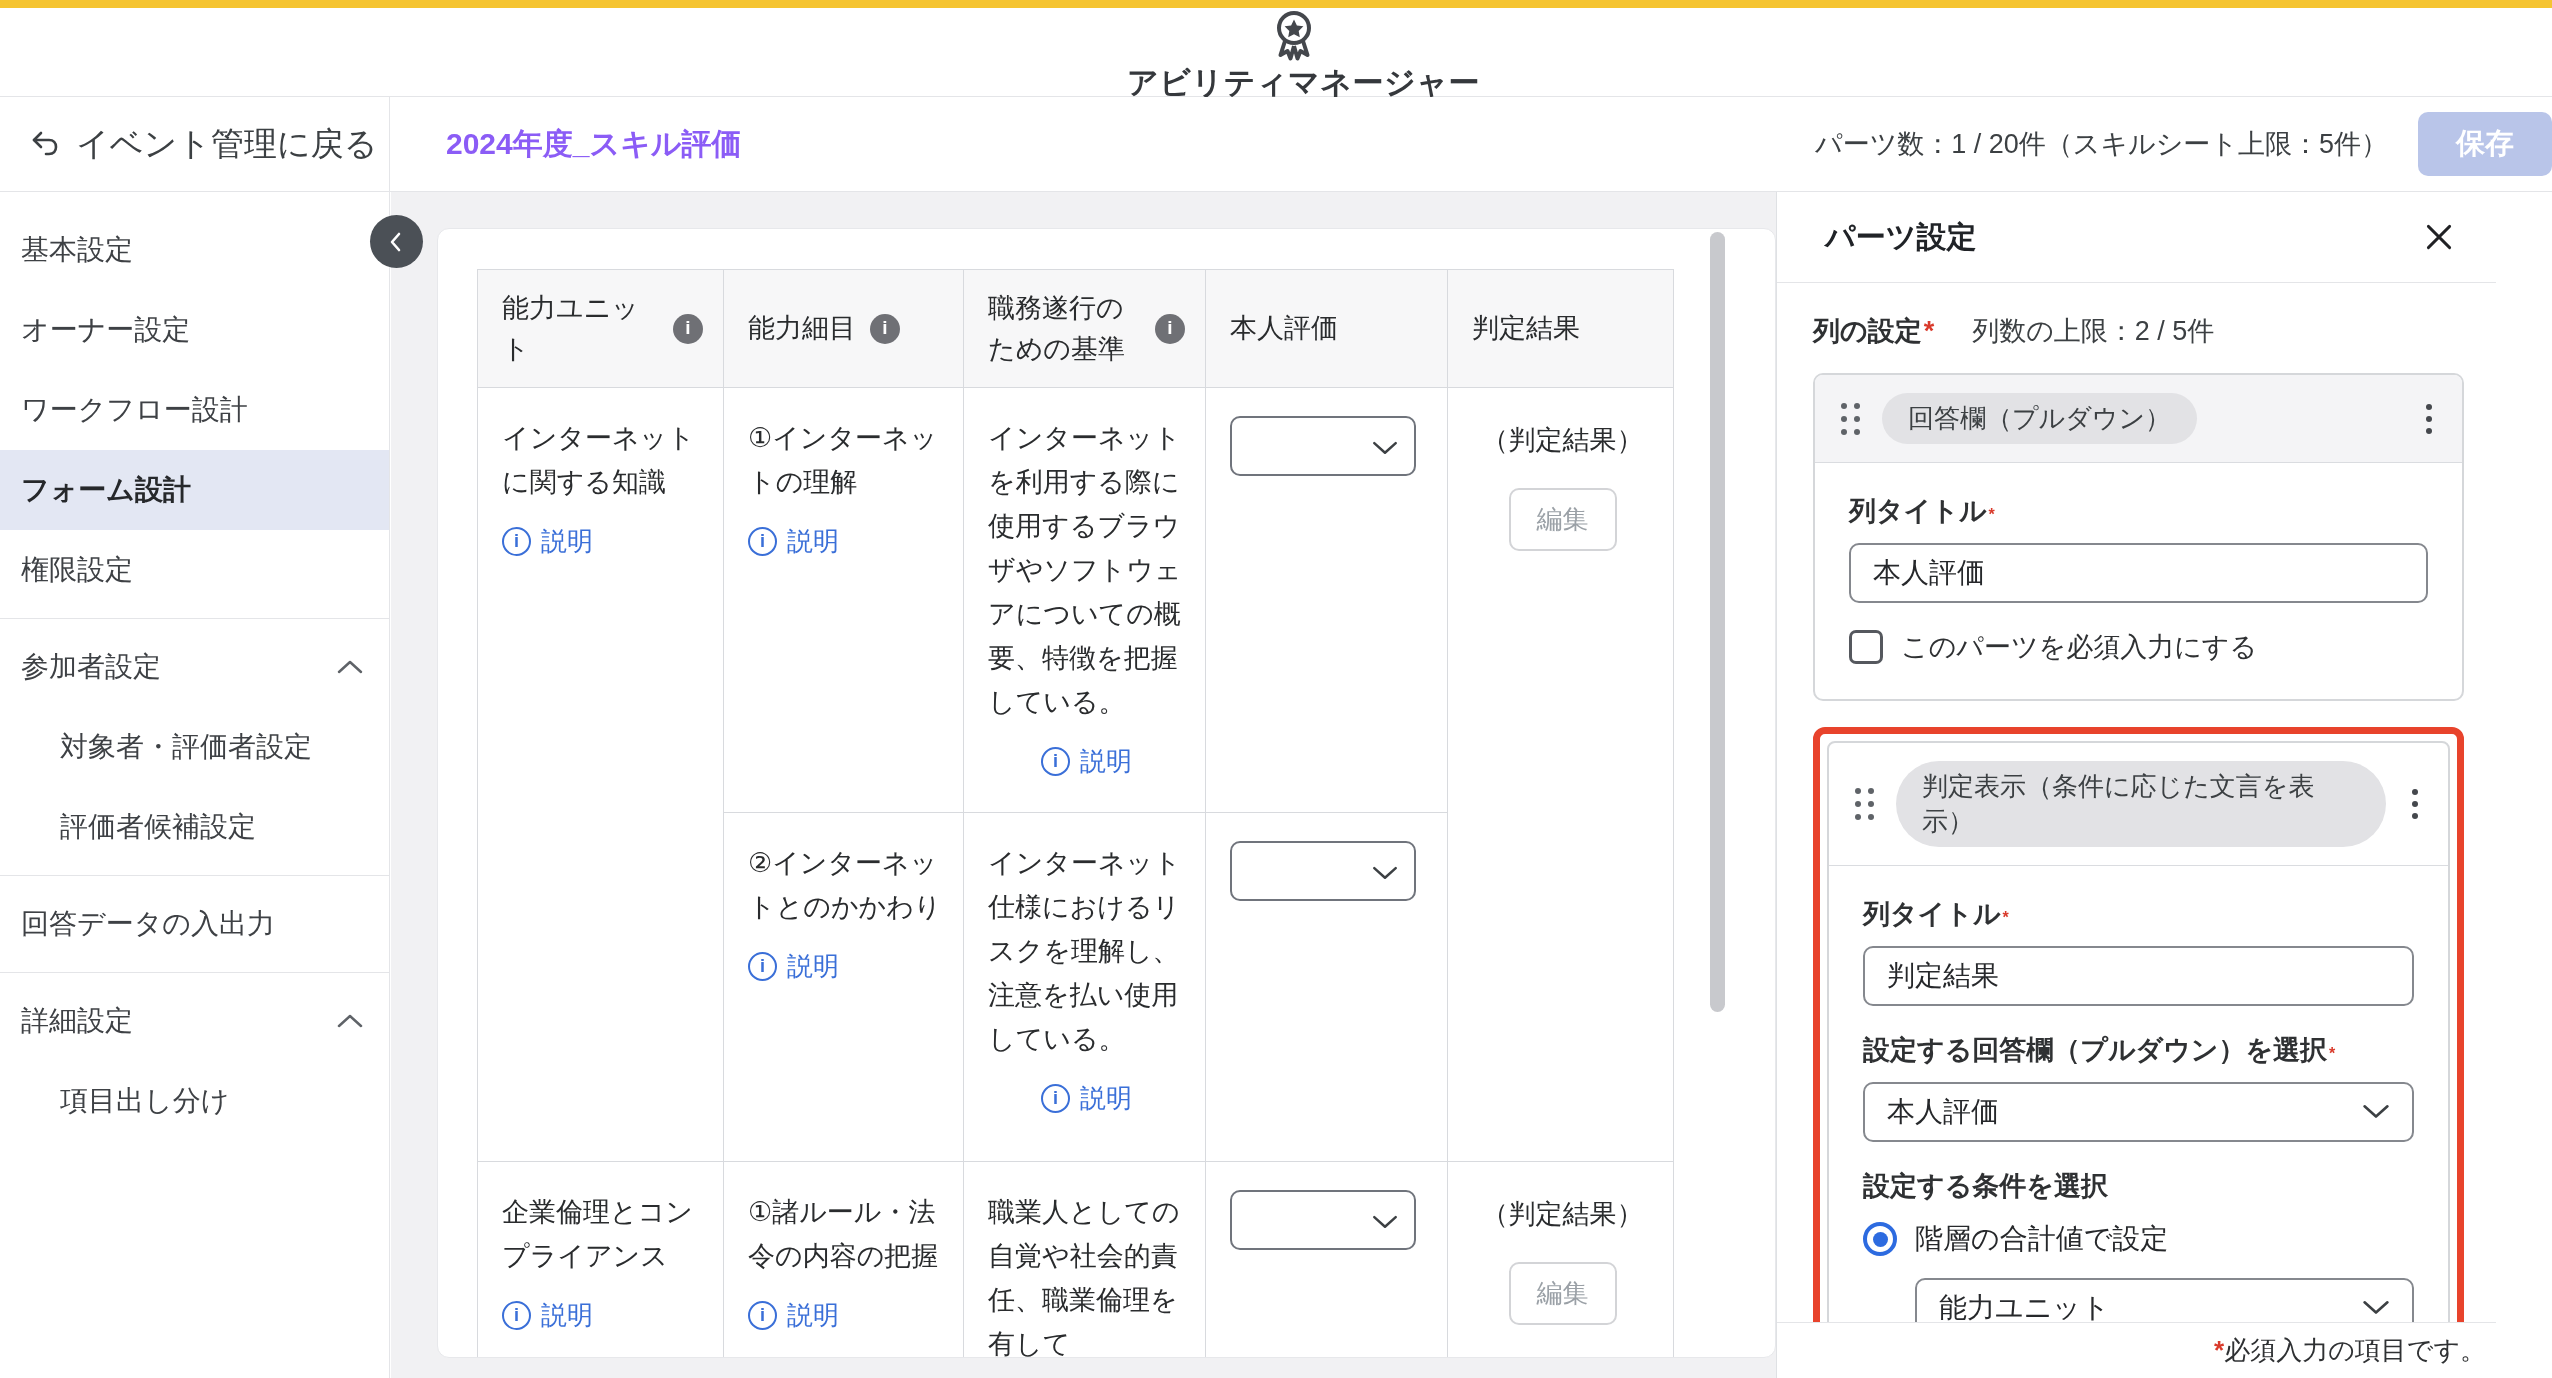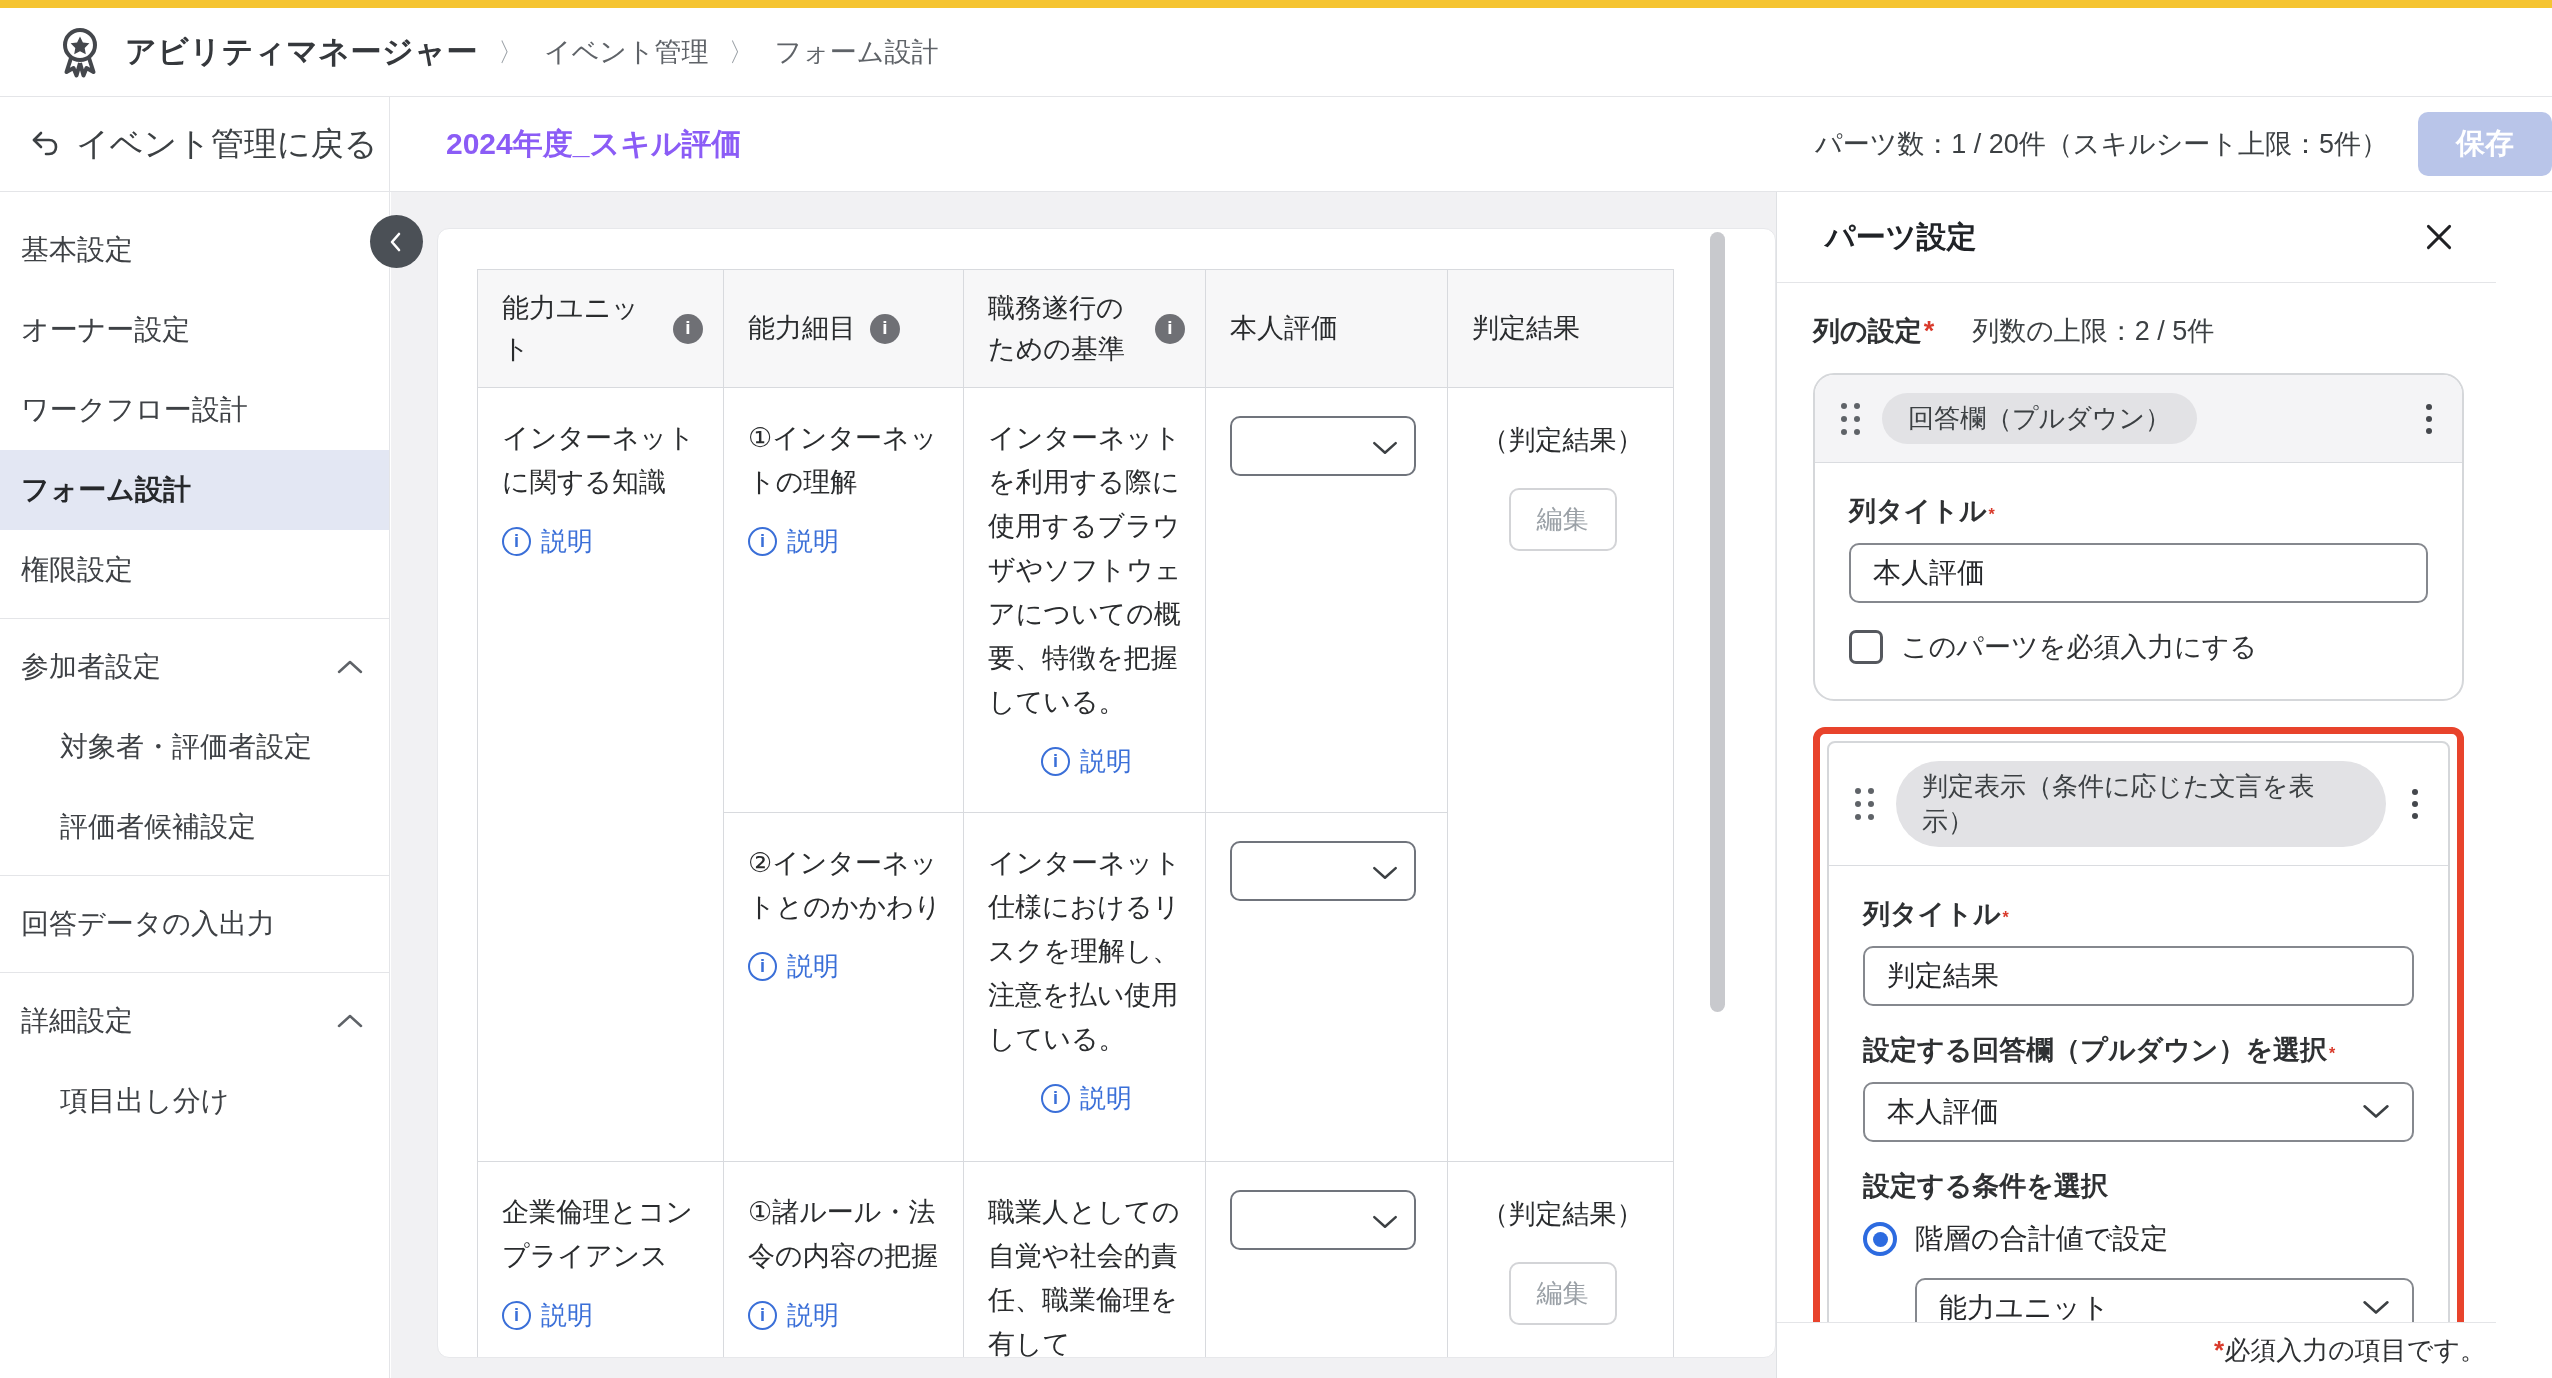--- a/index.html
+++ b/index.html
@@ -8,21 +8,21 @@
     font-family: "Liberation Sans", "DejaVu Sans", sans-serif;
     background:#fff; color:#2f3237; overflow:hidden; position:relative;
   }
   .stage { position:absolute; inset:0; width:2552px; height:1378px; overflow:hidden; background:#fff; }
 
   
   .top-stripe { position:absolute; left:0; top:0; width:2552px; height:8px; background:#F5C431; }
 
   
   .app-header { position:absolute; left:0; top:8px; width:2552px; height:89px; background:#fff;
-    border-bottom:1px solid #E4E5E8; display:flex; align-items:center; padding-left:55px; }
+    border-bottom:1px solid #E4E5E8; display:flex; align-items:center; padding-left:55px;flex-direction:column; }
   .logo { width:50px; height:54px; margin-right:20px; flex:none; }
   .app-name { font-size:31px; font-weight:700; color:#35383c; letter-spacing:.5px; }
   .crumb-sep { font-size:26px; color:#9aa0a6; margin:0 20px; }
   .crumb { font-size:27px; color:#5f6368; cursor:pointer; }
 
   
   .toolbar { position:absolute; left:0; top:97px; width:2552px; height:95px; background:#fff;
     border-bottom:1px solid #E4E5E8; }
   .toolbar-left { position:absolute; left:0; top:0; bottom:0; width:390px; border-right:1px solid #E4E5E8;
     display:flex; align-items:center; gap:16px; padding-left:30px; font-size:33px; color:#3c4043; cursor:pointer; }
@@ -84,21 +84,21 @@
   .panel-header { height:91px; display:flex; align-items:center; padding:0 40px 0 48px;
     border-bottom:1px solid #E4E5E8; }
   .panel-title { font-size:30px; font-weight:700; color:#202327; }
   .panel-close { margin-left:auto; cursor:pointer; display:flex; }
   .panel-body { padding:30px 32px 0 36px; }
   .config-row { display:flex; align-items:center; gap:38px; font-size:27px; }
   .config-label { font-weight:700; color:#2f3133; }
   .req { color:#D93A2B; font-weight:700; margin-left:2px; }
   .config-limit { color:#3c4043; }
 
-  .part-card { border:2px solid #D5D7DA; border-radius:21px; margin-top:24px; background:#fff; overflow:hidden; }
+  .part-card { border:2px solid #D5D7DA; border-radius:10px; margin-top:24px; background:#fff; overflow:hidden; }
   .card-head { display:flex; align-items:center; gap:22px; padding:18px 26px; border-bottom:1px solid #DADCE0; }
   .card-head.gray { background:#F4F4F6; }
   .drag-handle { display:grid; grid-template-columns:repeat(2, 6px); grid-gap:7px; cursor:grab; }
   .drag-handle i { width:6px; height:6px; border-radius:50%; background:#5f6368; }
   .type-pill { background:#E2E2E5; border-radius:999px; padding:8px 26px; font-size:26px; color:#3c4043; }
   .kebab { margin-left:auto; display:flex; flex-direction:column; gap:6px; padding:4px; cursor:pointer; }
   .kebab i { width:6px; height:6px; border-radius:50%; background:#45484d; }
   .card-body { padding:30px 34px 34px; }
   .field-label { font-size:27px; font-weight:700; color:#2f3133; }
   .text-box { margin-top:14px; height:60px; border:2px solid #85888E; border-radius:10px; background:#fff;

